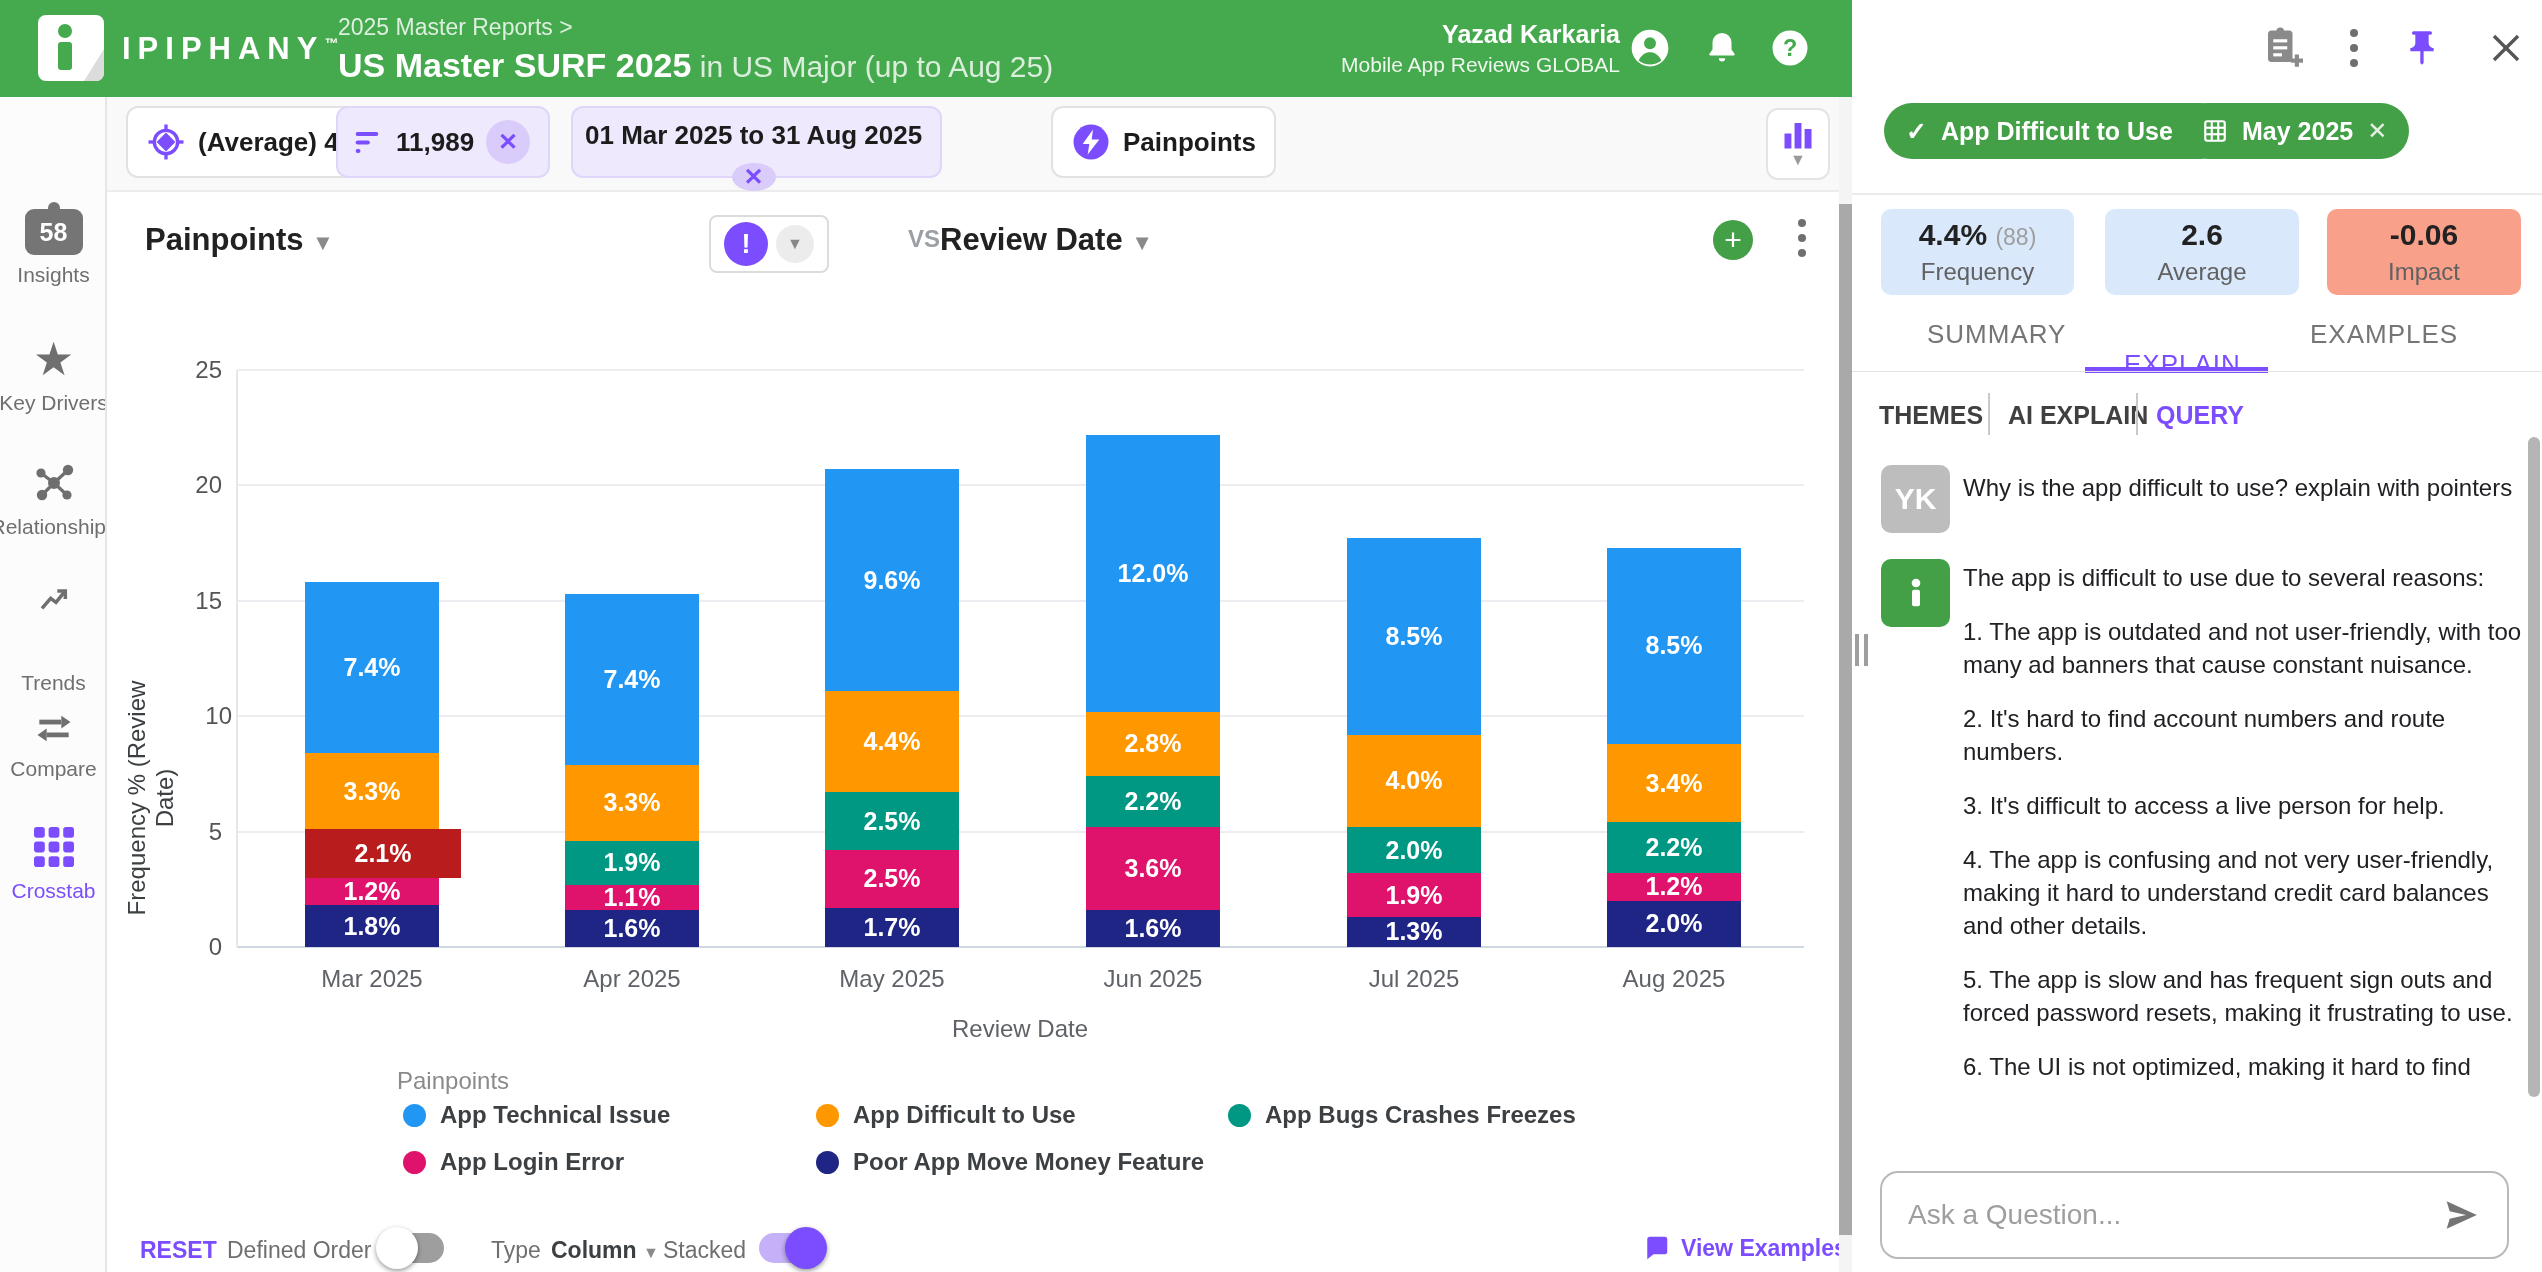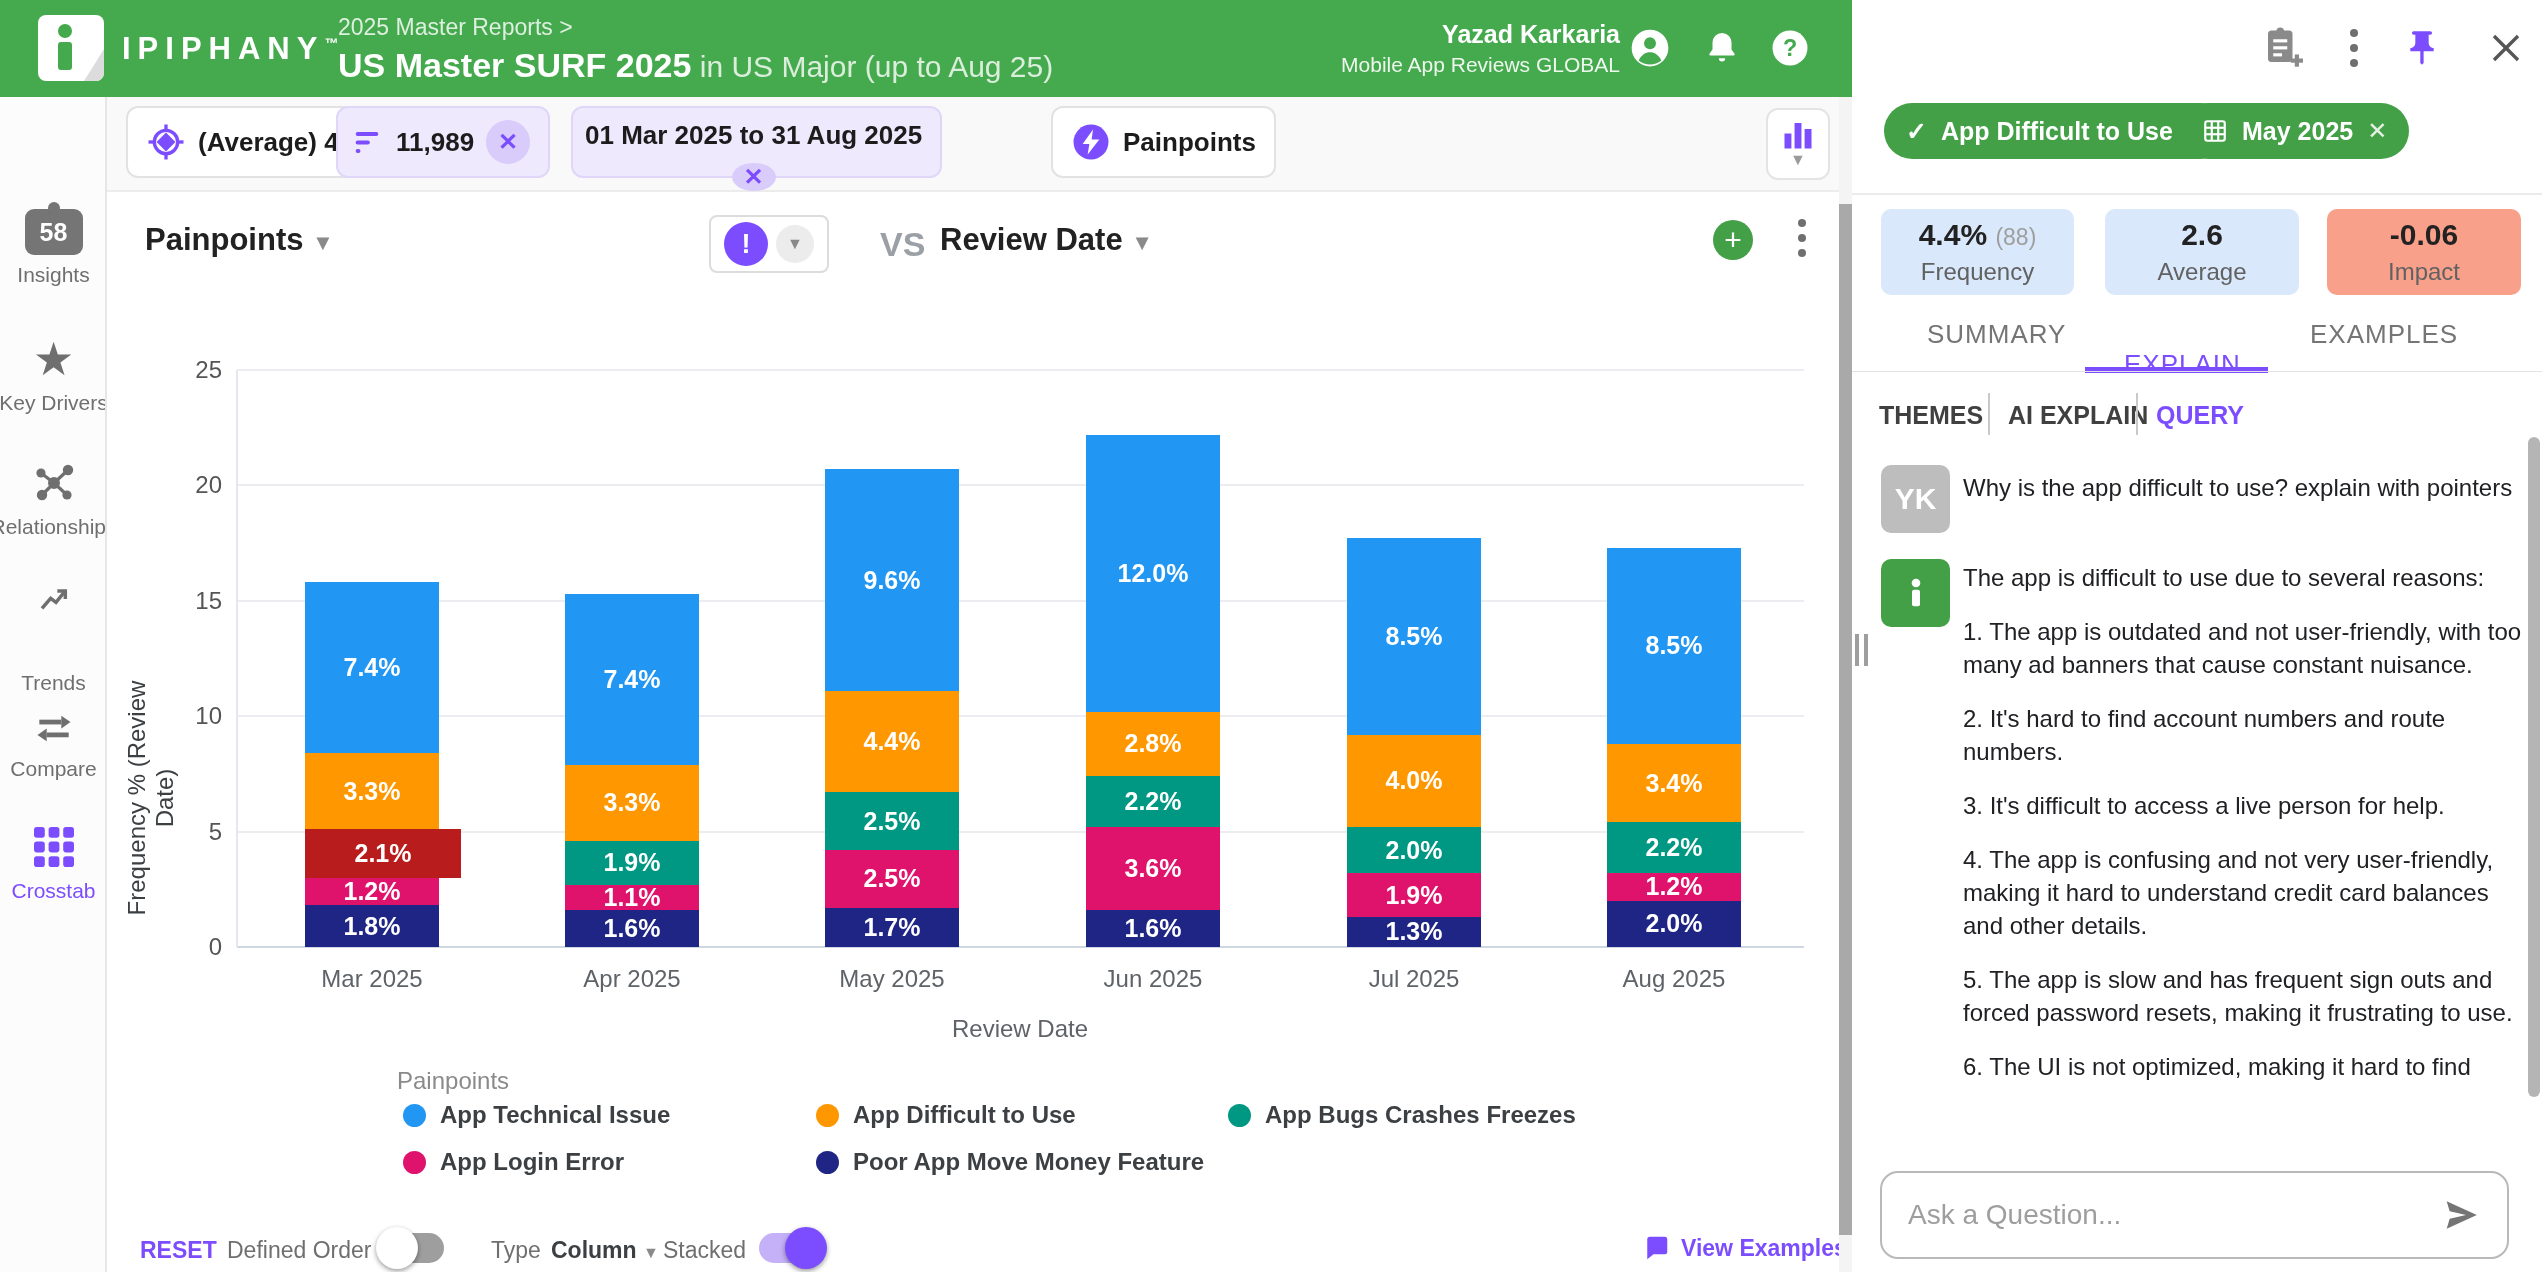--- a/index.html
+++ b/index.html
@@ -38,21 +38,21 @@
   .chip.lav{background:var(--lav);border-color:var(--lav-border);padding-left:12px;}
   .xcircle{width:44px;height:44px;border-radius:50%;background:#D9CCFA;color:var(--purple);font-size:24px;display:flex;align-items:center;justify-content:center;}
   .charttype-btn{left:1659px;top:11px;width:64px;height:72px;background:#fff;border:2px solid #e4e4e4;border-radius:12px;display:flex;flex-direction:column;align-items:center;justify-content:center;}
   
   .dim-title{font-size:31px;font-weight:bold;color:#222;white-space:nowrap;}
   .caret{color:#8a8a8a;font-size:22px;}
   .subset-box{left:297px;top:121px;width:292px;height:52px;border:2px solid #dcdcdc;border-radius:8px;display:flex;align-items:center;justify-content:center;font-size:24px;color:#333;}
   .alert-box{left:602px;top:118px;width:120px;height:58px;border:2px solid #dcdcdc;border-radius:8px;display:flex;align-items:center;justify-content:center;gap:8px;background:#fff;}
   .alert-dot{width:44px;height:44px;border-radius:50%;background:var(--purple);color:#fff;font-size:27px;font-weight:bold;display:flex;align-items:center;justify-content:center;}
   .drop-dot{width:38px;height:38px;border-radius:50%;background:#ececec;color:#888;font-size:16px;display:flex;align-items:center;justify-content:center;}
-  .vs{font-size:34px;font-weight:600;color:#9aa0a6;}
+  .vs{font-size:24px;font-weight:600;color:#9aa0a6;margin-left:28px;}
   .plus-btn{left:1606px;top:123px;width:40px;height:40px;border-radius:50%;background:var(--green);color:#fff;font-size:30px;display:flex;align-items:center;justify-content:center;}
   .kebab{display:flex;flex-direction:column;gap:7px;align-items:center;}
   .kebab i{width:8px;height:8px;border-radius:50%;background:#6f6f6f;}
   
   .gridline{position:absolute;left:130px;width:1567px;height:2px;background:#ededf1;}
   .gridline.base{background:#cfd8e0;}
   .ytick{position:absolute;width:80px;text-align:right;font-size:24px;color:#555;}
   .seg{position:absolute;display:flex;align-items:center;justify-content:center;color:#fff;font-size:25px;font-weight:bold;}
   .xlab{position:absolute;width:200px;text-align:center;font-size:24px;color:#5f6368;}
   .ylabel{position:absolute;left:-96px;top:673px;width:280px;text-align:center;font-size:24px;color:#3c4043;transform:rotate(-90deg);}
@@ -303,21 +303,21 @@
 
   <div id="plot" class="abs" style="left:0;top:0;width:1745px;height:1175px;">
     <div class="ylabel">Frequency % (Review Date)</div>
     <div class="xtitle">Review Date</div>
     <div id="grid">
         <div class="gridline base" style="top: 849px;"></div>
         <div class="ytick" style="left: 35px; top: 836px;">0</div>
         <div class="gridline" style="top: 733.6px;"></div>
         <div class="ytick" style="left: 35px; top: 720.6px;">5</div>
         <div class="gridline" style="top: 618.2px;"></div>
-        <div class="ytick" style="left: 35px; top: 605.2px;">10</div>
+        <div class="ytick" style="left: 45px; top: 605.2px;">10</div>
         <div class="gridline" style="top: 502.8px;"></div>
         <div class="ytick" style="left: 35px; top: 489.8px;">15</div>
         <div class="gridline" style="top: 387.4px;"></div>
         <div class="ytick" style="left: 35px; top: 374.4px;">20</div>
         <div class="gridline" style="top: 272px;"></div>
         <div class="ytick" style="left: 35px; top: 259px;">25</div>
         <div style="position: absolute; left: 129px; top: 273px; width: 2px; height: 577px; background: rgb(228, 231, 236);"></div>
       </div>
     <div id="bars">
         <div class="seg" style="left: 198px; top: 808.456px; width: 134px; height: 41.544px; background: rgb(31, 37, 133);">1.8%</div>

